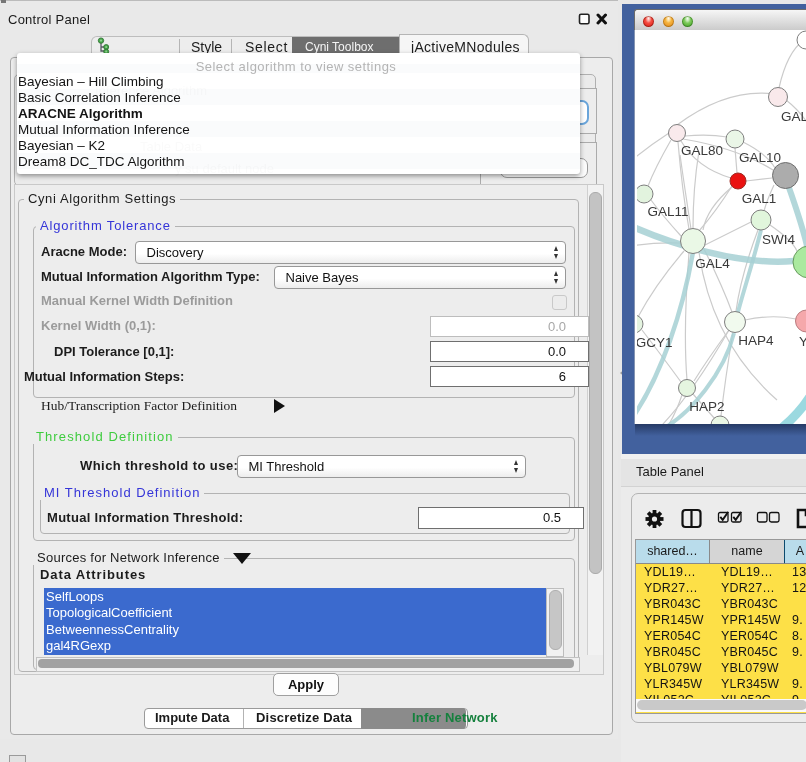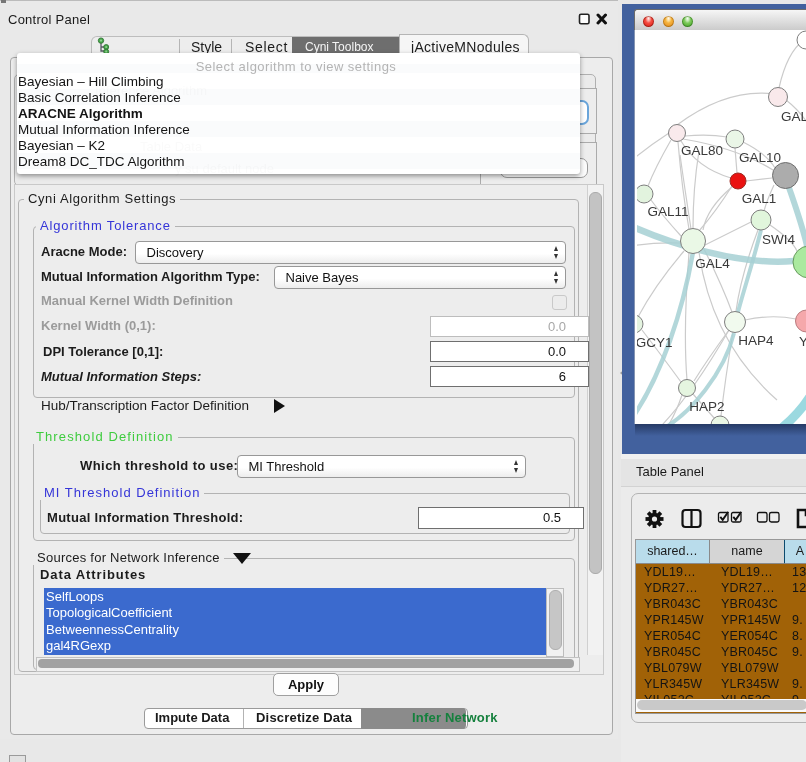--- a/index.html
+++ b/index.html
@@ -79,26 +79,26 @@
 <div class="abs t13 b" style="left:41px;top:269px;">Mutual Information Algorithm Type:</div>
 <div class="combo" style="left:274px;top:266px;width:290px;height:21px;">
   <span class="cv">Naive Bayes</span>
   <span class="au" style="right:7px;top:3.5px;"></span>
     <span class="ad" style="right:7px;top:11.5px;"></span>
 </div>
 <div class="abs t13 b gray" style="left:41px;top:293px;">Manual Kernel Width Definition</div>
 <div class="abs" style="left:552px;top:295px;width:13px;height:13px;background:#ececec;border:1px solid #c9c9c9;border-radius:3px;"></div>
 <div class="abs t13 b gray" style="left:41px;top:318px;">Kernel Width (0,1):</div>
 <div class="fld" style="left:430px;top:316px;width:135px;height:19px;border-color:#bdbdbd;color:#a8a8a8;">0.0</div>
-<div class="abs t13 b" style="left:43px;top:344px;">DPI Tolerance [0,1]:</div>
+<div class="abs t13 b" style="left:54px;top:344px;">DPI Tolerance [0,1]:</div>
 <div class="fld" style="left:430px;top:341px;width:135px;height:19px;">0.0</div>
-<div class="abs t13 b" style="left:41px;top:369px;font-style:italic;">Mutual Information Steps:</div>
+<div class="abs t13 b" style="left:24px;top:369px;">Mutual Information Steps:</div>
 <div class="fld" style="left:430px;top:366px;width:135px;height:19px;">6</div>
 
-<div class="abs t13" style="left:41px;top:398px;font-size:13.5px;">Hub/Transcription Factor Definition</div>
+<div class="abs t13" style="left:41px;top:398px;font-size:13.5px;font-family:Liberation Serif, serif;">Hub/Transcription Factor Definition</div>
 <div class="abs" style="left:274px;top:399px;width:0;height:0;border-top:7px solid transparent;border-bottom:7px solid transparent;border-left:11px solid #111;"></div>
 
 <div class="grp" style="left:33px;top:437px;width:540px;height:102px;"></div>
 <div class="gl" style="left:32px;top:430px;color:#3fcc3f;letter-spacing:1.1px;">Threshold Definition</div>
 <div class="abs t13 b" style="left:80px;top:458px;letter-spacing:.45px;">Which threshold to use:</div>
 <div class="combo" style="left:237px;top:455px;width:287px;height:21px;">
   <span class="cv">MI Threshold</span>
   <span class="au" style="right:7px;top:3.5px;"></span>
     <span class="ad" style="right:7px;top:11.5px;"></span>
 </div>
@@ -261,21 +261,21 @@
     <rect x="86.5" y="4.5" width="9.5" height="9.5" rx="1.5"></rect>
     <path d="M75.3,8.8 l2.4,3 l5.6,-8" stroke-width="1.9"></path>
     <path d="M88.3,8.8 l2.4,3 l5.6,-8" stroke-width="1.9"></path>
     <rect x="112.5" y="4.5" width="9.5" height="9.5" rx="1.8"></rect>
     <rect x="124.5" y="4.5" width="9.5" height="9.5" rx="1.8"></rect>
   </g>
 
   <path d="M153,2 h8 l5,5 v12 h-13 z M161,2 v5 h5" fill="none" stroke="#111" stroke-width="2.6"></path>
 </svg>
 
-<div class="abs" style="left:635px;top:539px;width:171px;height:173px;background:#a16207;border:1px solid #999;border-right:none;overflow:hidden;">
+<div class="abs" style="left:635px;top:539px;width:171px;height:173px;background:#fde047;border:1px solid #999;border-right:none;overflow:hidden;">
   <div style="position:absolute;left:0;top:0;width:73px;height:23px;background:#b9dcEB;border-right:1px solid #8a8a8a;border-bottom:1px solid #8a8a8a;text-align:center;font-size:12.5px;line-height:23px;color:#1a1a1a;">shared…</div>
   <div style="position:absolute;left:74px;top:0;width:74px;height:23px;background:#d5d5d5;border-right:3px solid #0c4a6e;border-bottom:1px solid #8a8a8a;text-align:center;font-size:12.5px;line-height:23px;color:#1a1a1a;">name</div>
   <div style="position:absolute;left:149px;top:0;width:30px;height:23px;background:#b9dcEB;border-bottom:1px solid #8a8a8a;text-align:center;font-size:12.5px;line-height:23px;color:#1a1a1a;">A</div>
   <div class="t12" style="position:absolute;left:8px;top:24px;line-height:16px;">YDL19…<br>YDR27…<br>YBR043C<br>YPR145W<br>YER054C<br>YBR045C<br>YBL079W<br>YLR345W<br>YIL052C</div>
   <div class="t12" style="position:absolute;left:85px;top:24px;line-height:16px;">YDL19…<br>YDR27…<br>YBR043C<br>YPR145W<br>YER054C<br>YBR045C<br>YBL079W<br>YLR345W<br>YIL052C</div>
   <div class="t12" style="position:absolute;left:156px;top:24px;line-height:16px;">13<br>12<br><br>9.<br>8.<br>9.<br><br>9.<br>9.</div>
 
   <div style="position:absolute;left:0;top:159px;width:171px;height:13px;background:#fafafa;"></div>
   <div style="position:absolute;left:1px;top:160px;width:170px;height:10px;background:#c9c9c9;border-radius:5px;"></div>
 </div>

